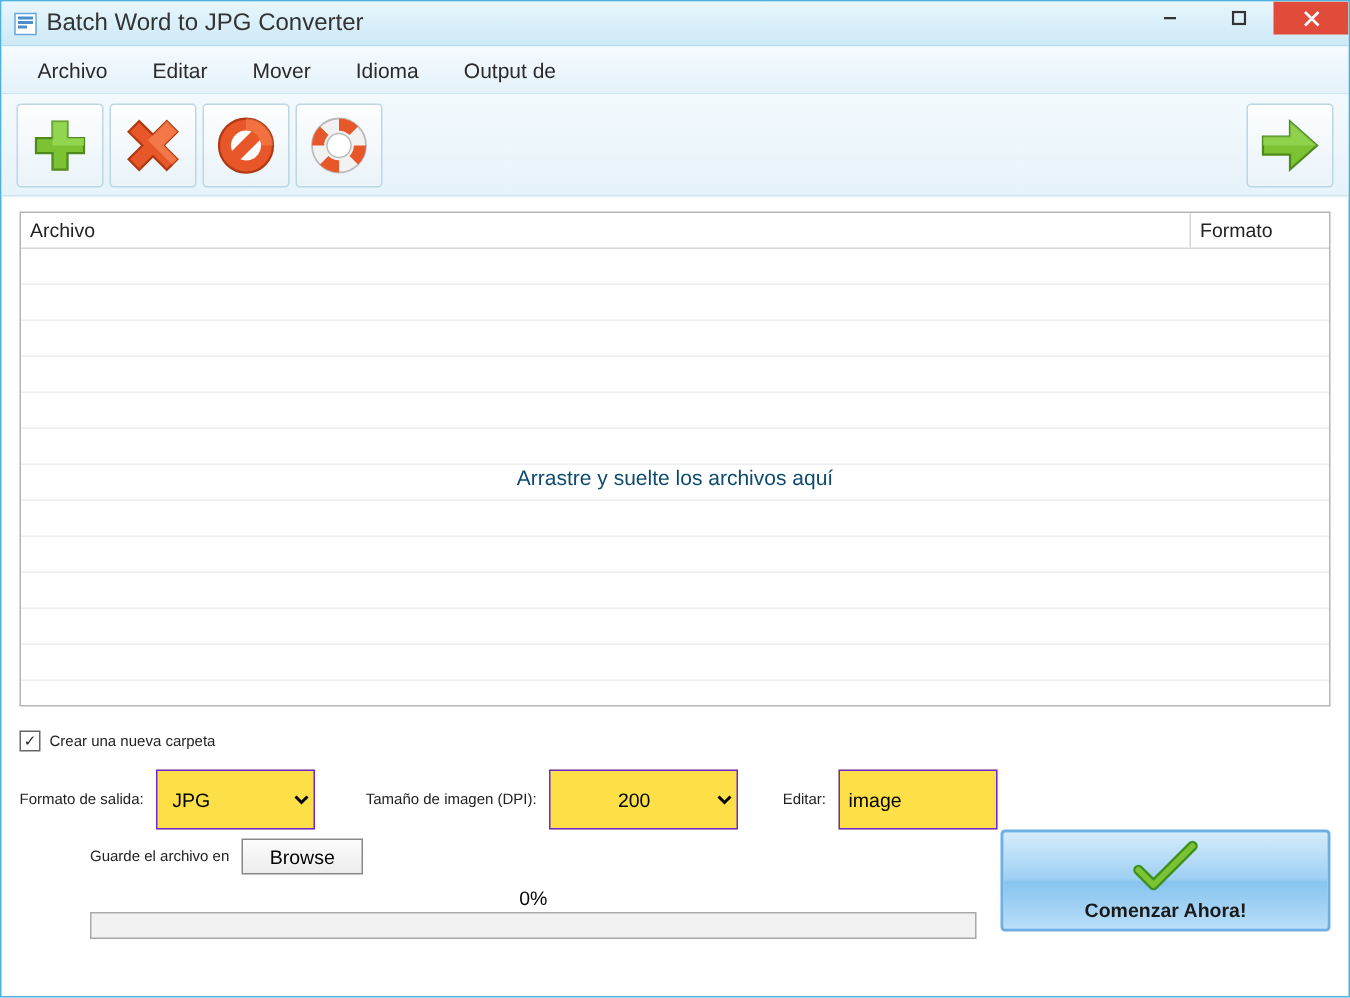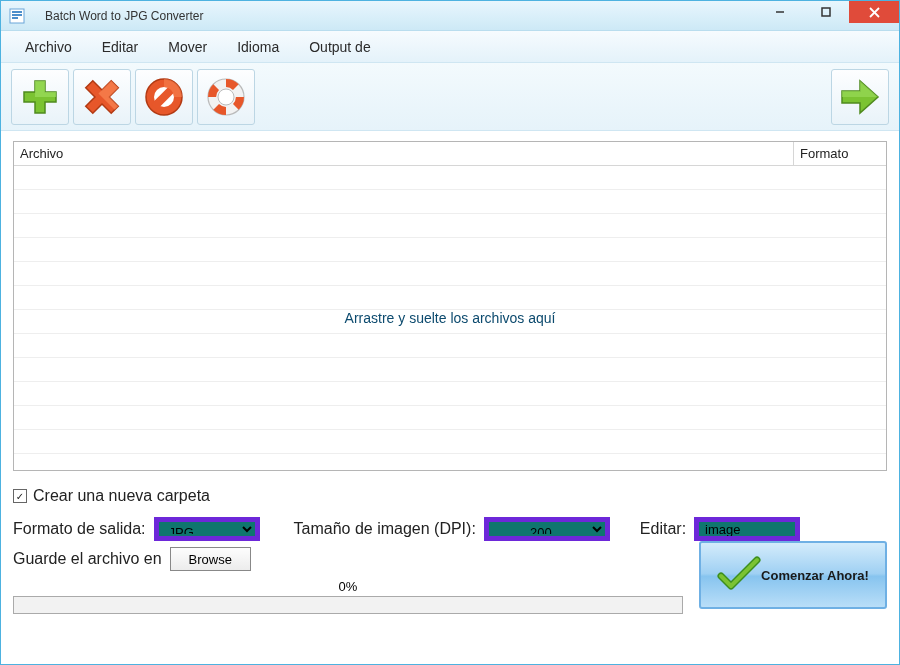--- a/index.html
+++ b/index.html
@@ -17,21 +17,21 @@
   background: linear-gradient(#e8f6fd, #cde9f6);
   display: flex;
   align-items: center;
   padding: 0 0 0 8px;
   border-bottom: 1px solid #b9ddee;
 }
 .titlebar .app-icon {
   width: 16px; height: 16px; margin-right: 6px;
   display: inline-flex; align-items: center; justify-content: center;
 }
-.titlebar .title { color: #333; font-size: 12px; flex: 1; margin-left: 14px; }
+.titlebar .title { color: #333; font-size: 16px; flex: 1; }
 .win-btns { display: flex; height: 100%; }
 .win-btn {
   width: 46px; height: 22px;
   display: flex; align-items: center; justify-content: center;
   cursor: pointer;
   font-size: 11px;
 }
 .win-btn.close { background: #e04b3a; color: #fff; width: 50px; }
 .win-btn svg { display: block; }
 
@@ -115,61 +115,62 @@
 .row { display: flex; align-items: center; gap: 8px; }
 .checkbox-row { gap: 6px; }
 .checkbox {
   width: 14px; height: 14px;
   border: 1px solid #666;
   display: inline-flex; align-items: center; justify-content: center;
   font-size: 10px; color: #222;
   background: #fff;
   cursor: pointer;
 }
-.lbl { font-size: 16px; color: #222; }
+.lbl { font-size: 10px; color: #222; }
 select, input[type="text"] {
-  border: 5px solid #6d28d9;
-  height: 24px;
+  border: 1px solid #6d28d9;
+  height: 40px;
   padding: 2px 6px;
   font-size: 13px;
-  background: #0f766e;
+  background: #fde047;
   font-family: inherit;
 }
 select { cursor: pointer; }
 .sel-format { width: 106px; }
 .sel-dpi { width: 126px; text-align: center; }
 .inp-prefix { width: 106px; }
 .inp-path { width: 400px; }
 .btn-browse {
   border: 1px solid #888;
   height: 24px; padding: 0 18px;
   background: linear-gradient(#fdfdfd, #ececec);
   cursor: pointer;
   font-size: 13px;
   font-family: inherit;
 }
 .bottom-area {
   display: flex; align-items: flex-start;
   padding: 0 12px 10px;
   gap: 16px;
+  margin-left: 47px;
 }
 .left-bottom { flex: 1; }
 .progress-wrap { margin-top: 8px; }
 .progress-label { text-align: center; font-size: 13px; margin-bottom: 2px; }
 .progress-bar {
   height: 18px;
   border: 1px solid #aaa;
   background: #f2f2f2;
 }
 .start-btn {
-  width: 188px; height: 68px;
+  width: 220px; height: 68px;
   border: 2px solid #6fb0e4;
   border-radius: 3px;
   background: linear-gradient(#d4ecfb, #9fd0f3 48%, #87c4ef 52%, #b9def8);
-  display: flex; flex-direction: row;
+  display: flex; flex-direction: column;
   align-items: center; justify-content: center;
   cursor: pointer;
   gap: 0px;
 }
 .start-btn .check { margin-bottom: 0px; }
 .start-btn .label { font-weight: bold; font-size: 13px; color: #1a1a1a; }
 </style>
 </head>
 <body>
 

